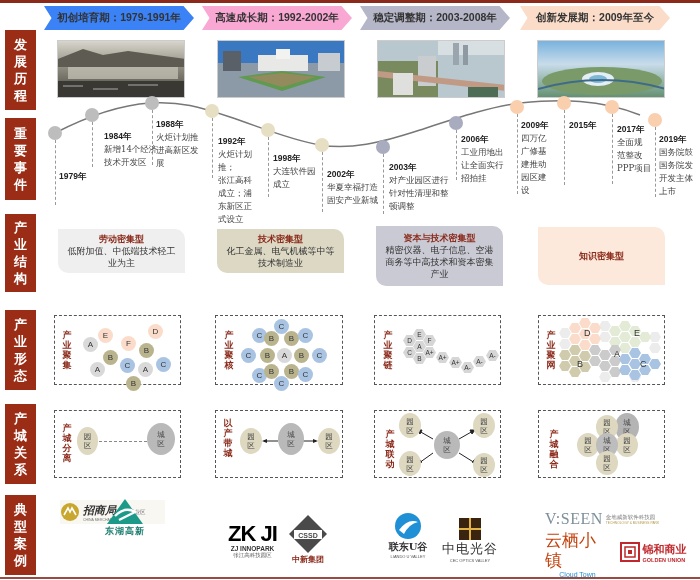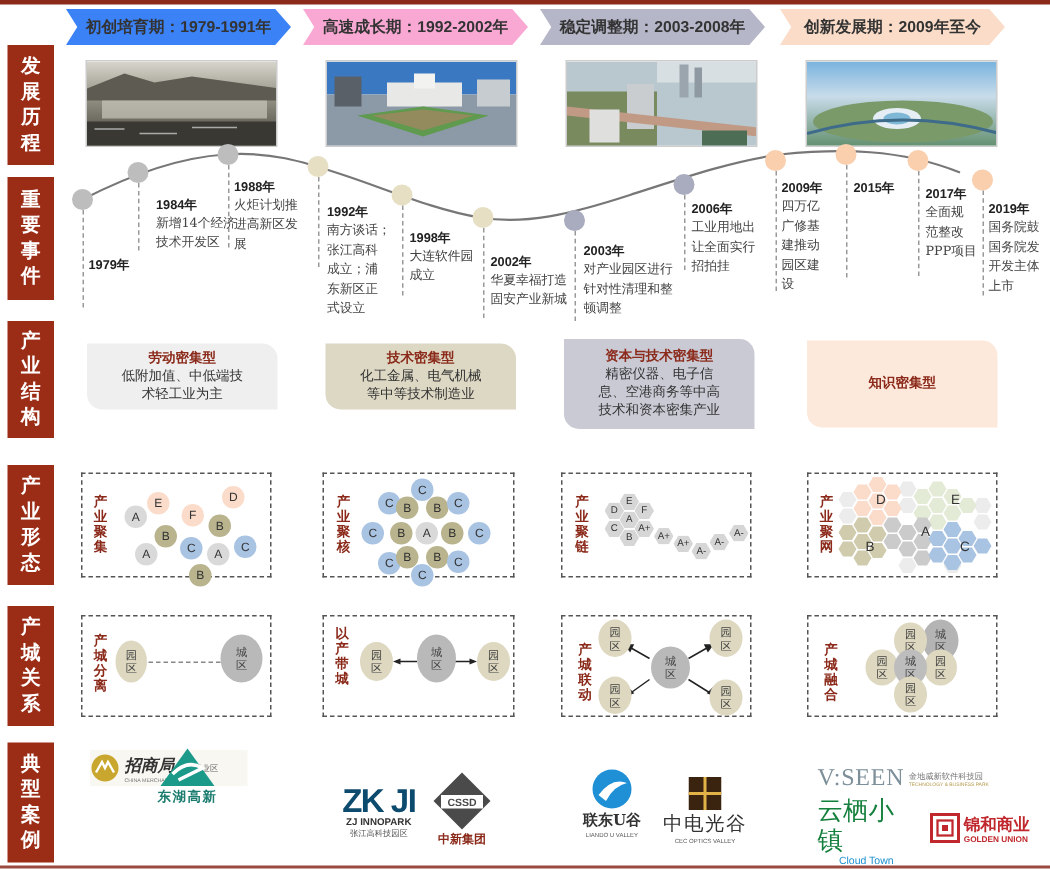--- a/index.html
+++ b/index.html
@@ -23,21 +23,21 @@
 
   
   .tl-svg { position: absolute; left: 0; top: 95px; }
   .ev { position: absolute; font-size: 8.5px; line-height: 13px; color: #444; }
   .ev .yr { font-family: "Liberation Sans", sans-serif; font-weight: bold; color: #222; font-size: 8.5px; display: block; }
   .ev .tx { display: block; white-space: pre-line; }
   .dash { position: absolute; width: 0; border-left: 1px dashed #999; }
 
   
   .sbox { position: absolute; top: 229px; height: 44px; border-radius: 0 10px 0 10px; display: flex; flex-direction: column;
-          align-items: center; justify-content: center; text-align: center; font-size: 9px; line-height: 12px; color: #333; padding: 2px 20px; }
+          align-items: center; justify-content: center; text-align: center; font-size: 9px; line-height: 12px; color: #333; padding: 2px 6px; }
   .sbox .ttl { color: #8b2a1a; font-weight: bold; font-size: 9px; }
 
   
   .frame { position: absolute; border: 1.5px dashed #555; background: #fff; }
   .vlabel { position: absolute; color: #8b2a1a; font-size: 9px; line-height: 10px; width: 10px; text-align: center; font-weight: bold; }
   .bub { position: absolute; width: 15px; height: 15px; border-radius: 50%; display: flex; align-items: center; justify-content: center;
          font-family: "Liberation Sans", sans-serif; font-size: 8px; color: #333; }
   .hex { position: absolute; width: 13px; height: 11px; clip-path: polygon(25% 0, 75% 0, 100% 50%, 75% 100%, 25% 100%, 0 50%);
          display: flex; align-items: center; justify-content: center; font-family: "Liberation Sans", sans-serif; font-size: 6.5px; color: #333; }
   .hexlbl { position: absolute; font-family: "Liberation Sans", sans-serif; font-size: 9px; color: #333; }
@@ -184,21 +184,21 @@
 技术开发区</span>
   </div>
 <div class="ev" style="left:156px; top:118px; width:55px;">
     <span class="yr">1988年</span>
     <span class="tx">火炬计划推
 进高新区发
 展</span>
   </div>
 <div class="ev" style="left:218px; top:135px; width:50px;">
     <span class="yr">1992年</span>
-    <span class="tx">南方谈话；
+    <span class="tx">火炬计划推；
 张江高科
 成立；浦
 东新区正
 式设立</span>
   </div>
 <div class="ev" style="left:273px; top:152px; width:55px;">
     <span class="yr">1998年</span>
     <span class="tx">大连软件园
 成立</span>
   </div>
@@ -479,21 +479,21 @@
 </div>
 <div class="logo" style="left:95px; top:498px; width:60px; height:40px;">
   <svg width="40" height="28">
       <polygon points="20,1 38,26 2,26" fill="#1b9a8a"></polygon>
       <path d="M10 18 Q20 8 30 14 Q22 18 14 22" stroke="#fff" stroke-width="2.4" fill="none"></path>
     </svg>
   <span style="font-family:'Liberation Sans',sans-serif; font-weight:bold; font-size:9px; color:#1b7d70; letter-spacing:1px;">东湖高新</span>
 </div>
 
 <div class="logo" style="left:225px; top:516px; width:55px; height:50px;">
-  <span style="font-family:'Liberation Sans',sans-serif; font-size:22px; font-weight:bold; color:#0c4a6e; letter-spacing:-1px; line-height:22px;">ZK JI</span>
+  <span style="font-family:'Liberation Sans',sans-serif; font-size:22px; font-weight:bold; color:#000000; letter-spacing:-1px; line-height:22px;">ZK JI</span>
   <span style="font-family:'Liberation Sans',sans-serif; font-size:6.5px; color:#333; font-weight:bold;">ZJ INNOPARK</span>
   <span style="font-size:5.5px; color:#555;">张江高科技园区</span>
 </div>
 <div class="logo" style="left:283px; top:508px; width:50px; height:62px;">
   <svg width="40" height="40">
       <polygon points="20,1 39,20 20,39 1,20" fill="#4a4a4a"></polygon>
       <rect x="6" y="16" width="28" height="9" fill="#fff"></rect>
       <text x="20" y="23.5" font-family="Liberation Sans, sans-serif" font-size="7" font-weight="bold" text-anchor="middle" fill="#4a4a4a">CSSD</text>
     </svg>
   <span style="font-size:8px; color:#8b2a1a; font-weight:bold;">中新集团</span>
@@ -518,21 +518,21 @@
 </div>
 
 <div class="logo" style="left:545px; top:508px; width:150px; height:22px; flex-direction:row; justify-content:flex-start;">
   <span style="font-family:'Liberation Serif',serif; font-size:16px; color:#7d8f9a; letter-spacing:0.5px;">V:SEEN</span>
   <div style="display:flex; flex-direction:column; margin-left:3px;">
     <span style="font-size:5.5px; color:#777;">金地威新软件科技园</span>
     <span style="font-family:'Liberation Sans',sans-serif; font-size:3.3px; color:#b49a4a;">TECHNOLOGY &amp; BUSINESS PARK</span>
   </div>
 </div>
 <div class="logo" style="left:545px; top:533px; width:65px; height:42px;">
-  <span style="font-family:'Liberation Sans',sans-serif; font-size:17px; color:#15803d; line-height:20px;">云栖小镇</span>
+  <span style="font-family:'Liberation Sans',sans-serif; font-size:17px; color:#c2410c; line-height:20px;">云栖小镇</span>
   <span style="font-family:'Liberation Sans',sans-serif; font-size:7px; color:#1c8fd0;">Cloud Town</span>
 </div>
 <div class="logo" style="left:608px; top:538px; width:90px; height:28px; flex-direction:row;">
   <svg width="20" height="20">
       <rect x="1" y="1" width="18" height="18" fill="none" stroke="#c0282d" stroke-width="2"></rect>
       <rect x="5" y="5" width="10" height="10" fill="none" stroke="#c0282d" stroke-width="1.5"></rect>
       <rect x="8" y="8" width="4" height="4" fill="#c0282d"></rect>
     </svg>
   <div style="display:flex; flex-direction:column; margin-left:3px;">
     <span style="font-size:11px; font-weight:bold; color:#c0282d;">锦和商业</span>

